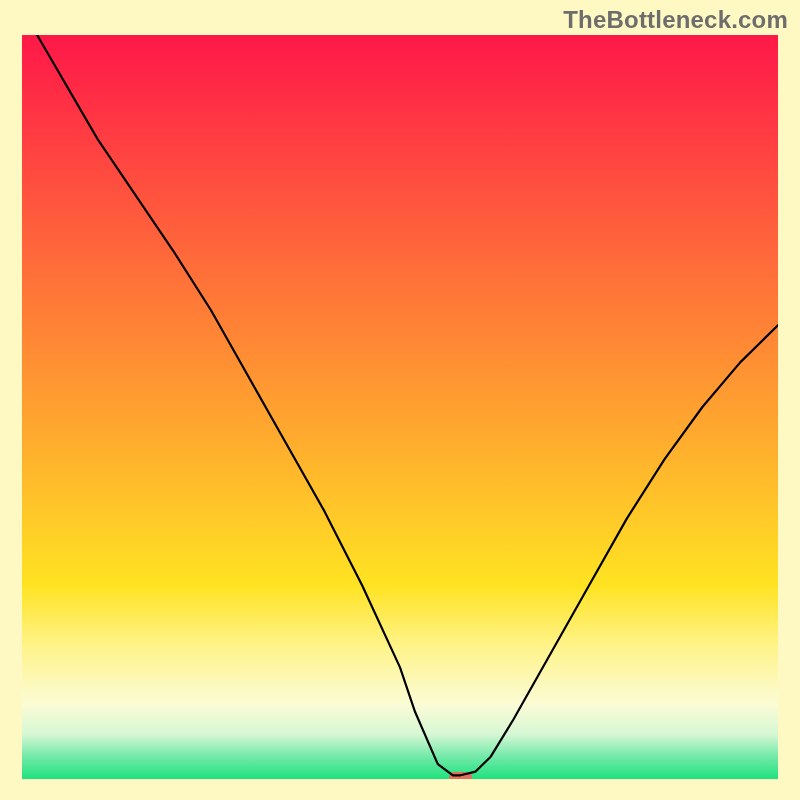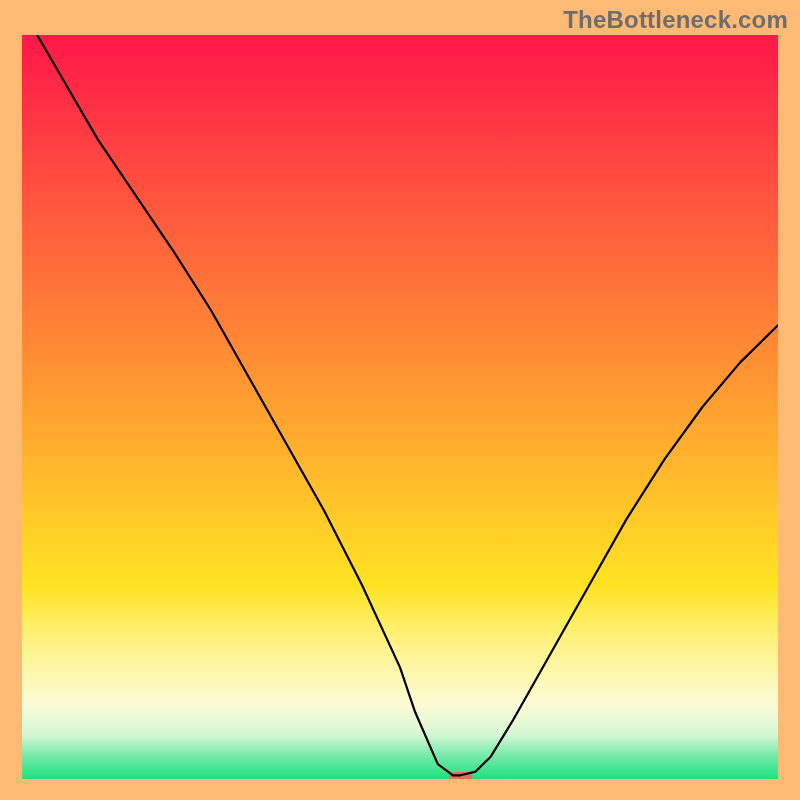--- a/index.html
+++ b/index.html
@@ -1,20 +1,20 @@
 <!DOCTYPE html>
 <html><head>
 <meta charset="utf-8">
 <style>
   * { margin: 0; padding: 0; box-sizing: border-box; }
   html, body { width: 800px; height: 800px; overflow: hidden; background: #000; }
   .frame {
     width: 800px;
     height: 800px;
-    background: #fdba74;
+    background: #fef9c3;
     position: relative;
   }
   .watermark {
     position: absolute;
     top: 6px;
     right: 12px;
     font-family: Arial, Helvetica, sans-serif;
     font-size: 24px;
     font-weight: bold;
     color: #6d6d6d;

